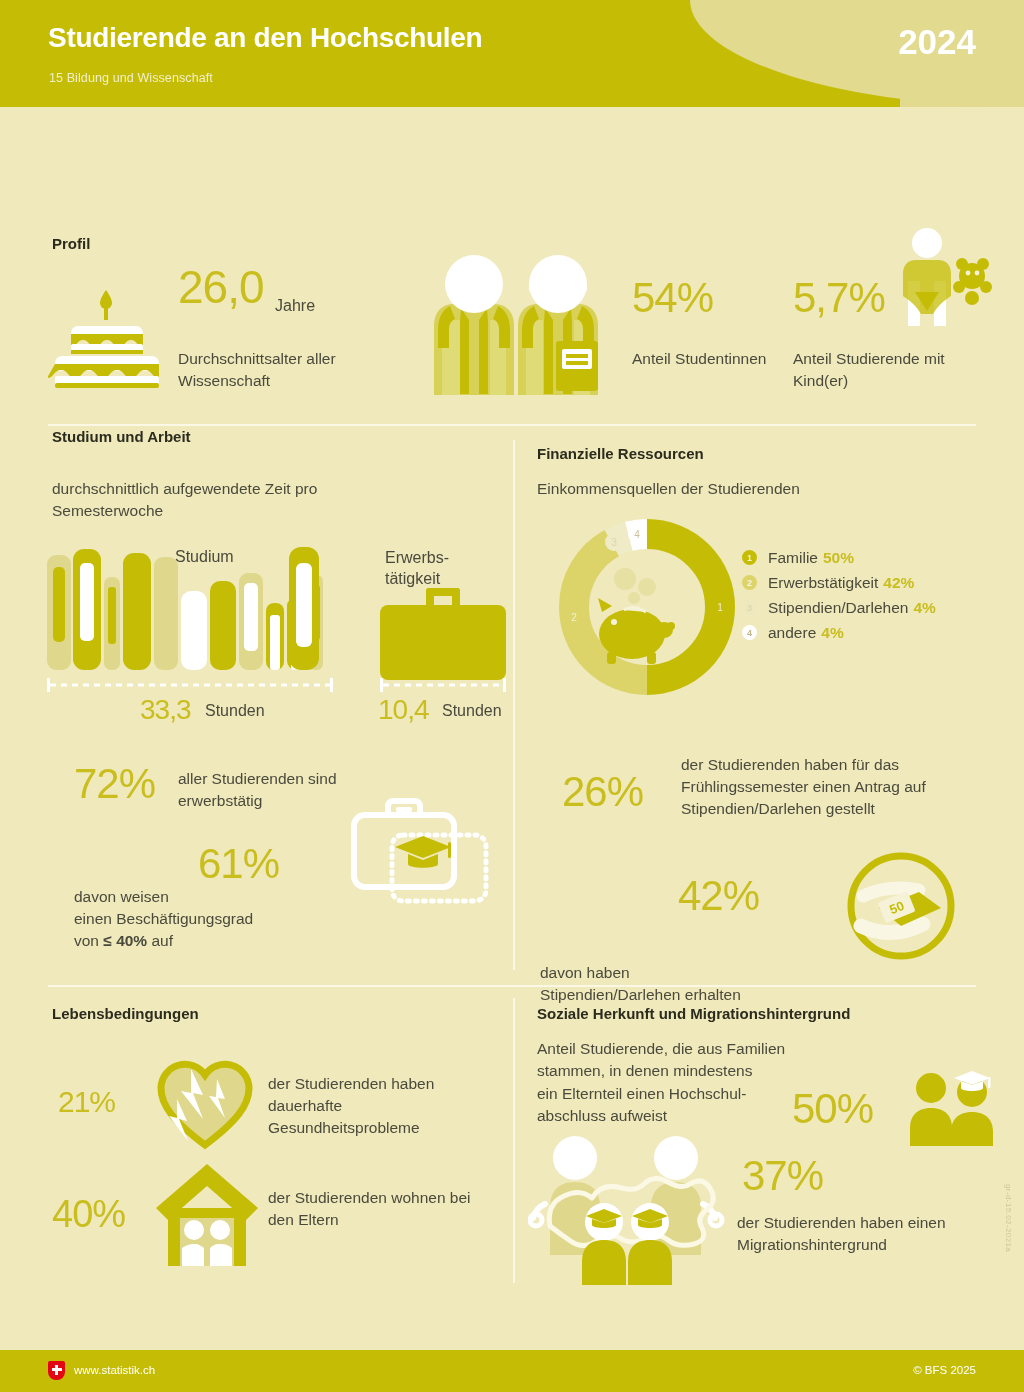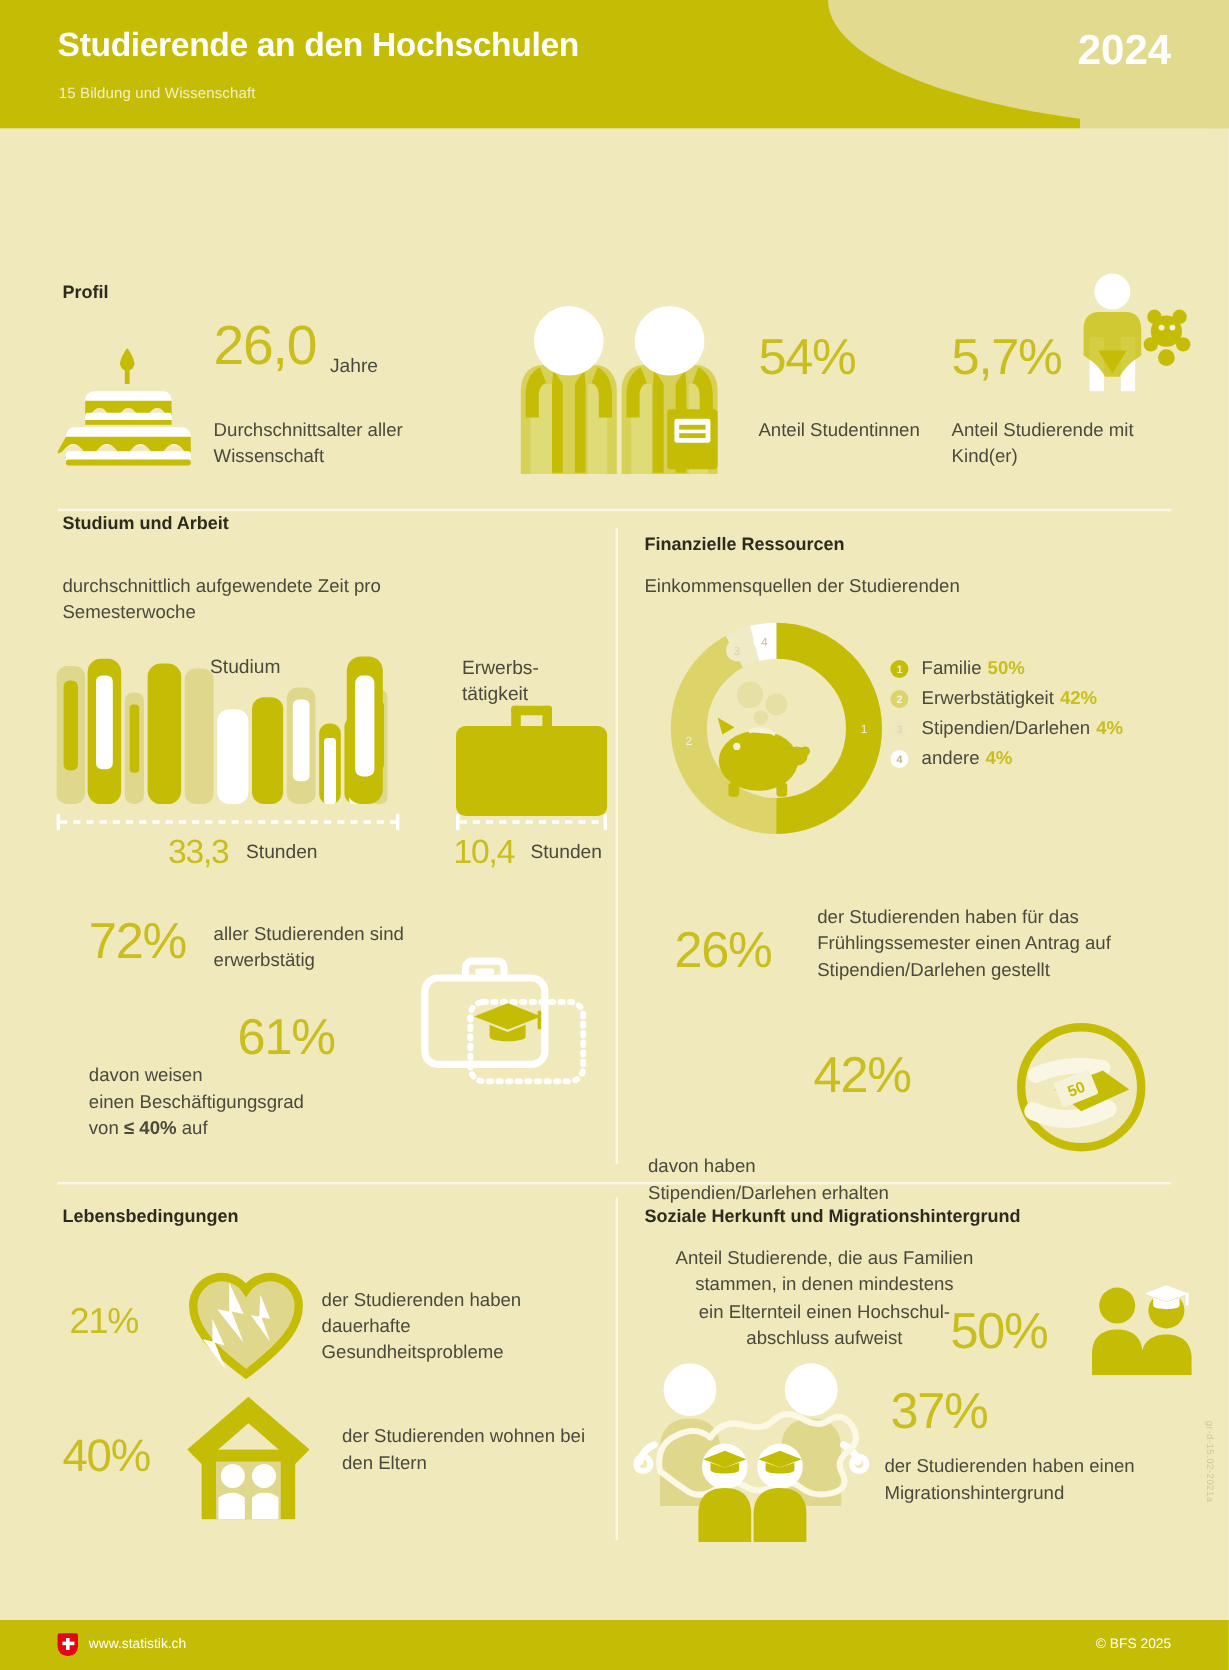--- a/index.html
+++ b/index.html
@@ -89,25 +89,25 @@
   #grant-pct   { position:absolute; left:562px; top:768px; font-size:42px; }
   #grant-desc  { position:absolute; left:681px; top:754px; width:310px; }
   #got-pct     { position:absolute; left:678px; top:872px; font-size:42px; }
   #got-rest    { position:absolute; left:540px; top:922px; width:290px;margin-top:40px; }
 
   
   #living-title { left:52px; top:1005px; }
   #health-pct  { position:absolute; left:58px; top:1085px; font-size:30px; }
   #health-desc { position:absolute; left:268px; top:1073px; width:210px; }
   #parents-pct { position:absolute; left:52px; top:1193px; font-size:38px; }
-  #parents-desc{ position:absolute; left:285px; top:1187px; width:210px; }
+  #parents-desc{ position:absolute; left:268px; top:1187px; width:210px; }
 
   
   #origin-title { left:537px; top:1005px; }
-  #origin-sub   { left:537px; top:1038px; width:300px;text-align:center; }
+  #origin-sub   { left:537px; top:1038px; width:300px; }
   #edu-pct      { position:absolute; left:792px; top:1085px; font-size:42px; }
   #mig-pct      { position:absolute; left:742px; top:1152px; font-size:42px; }
   #mig-desc     { position:absolute; left:737px; top:1212px; width:250px; }
 
   
   #source { position:absolute; left:52px; top:1327px; font-size:11.5px; color:#55553f;margin-top:30px; }
   .footer-bar { position:absolute; left:0; top:1350px; width:1024px; height:42px; background:#C5BD05; }
   #site-url { position:absolute; left:74px; top:1364px; font-size:11.5px; color:#ffffff; }
   #copyright{ position:absolute; right:48px; top:1364px; font-size:11.5px; color:#ffffff; }
   .swiss { position:absolute; left:48px; top:1361px; width:17px; height:19px; background:#E30613;

